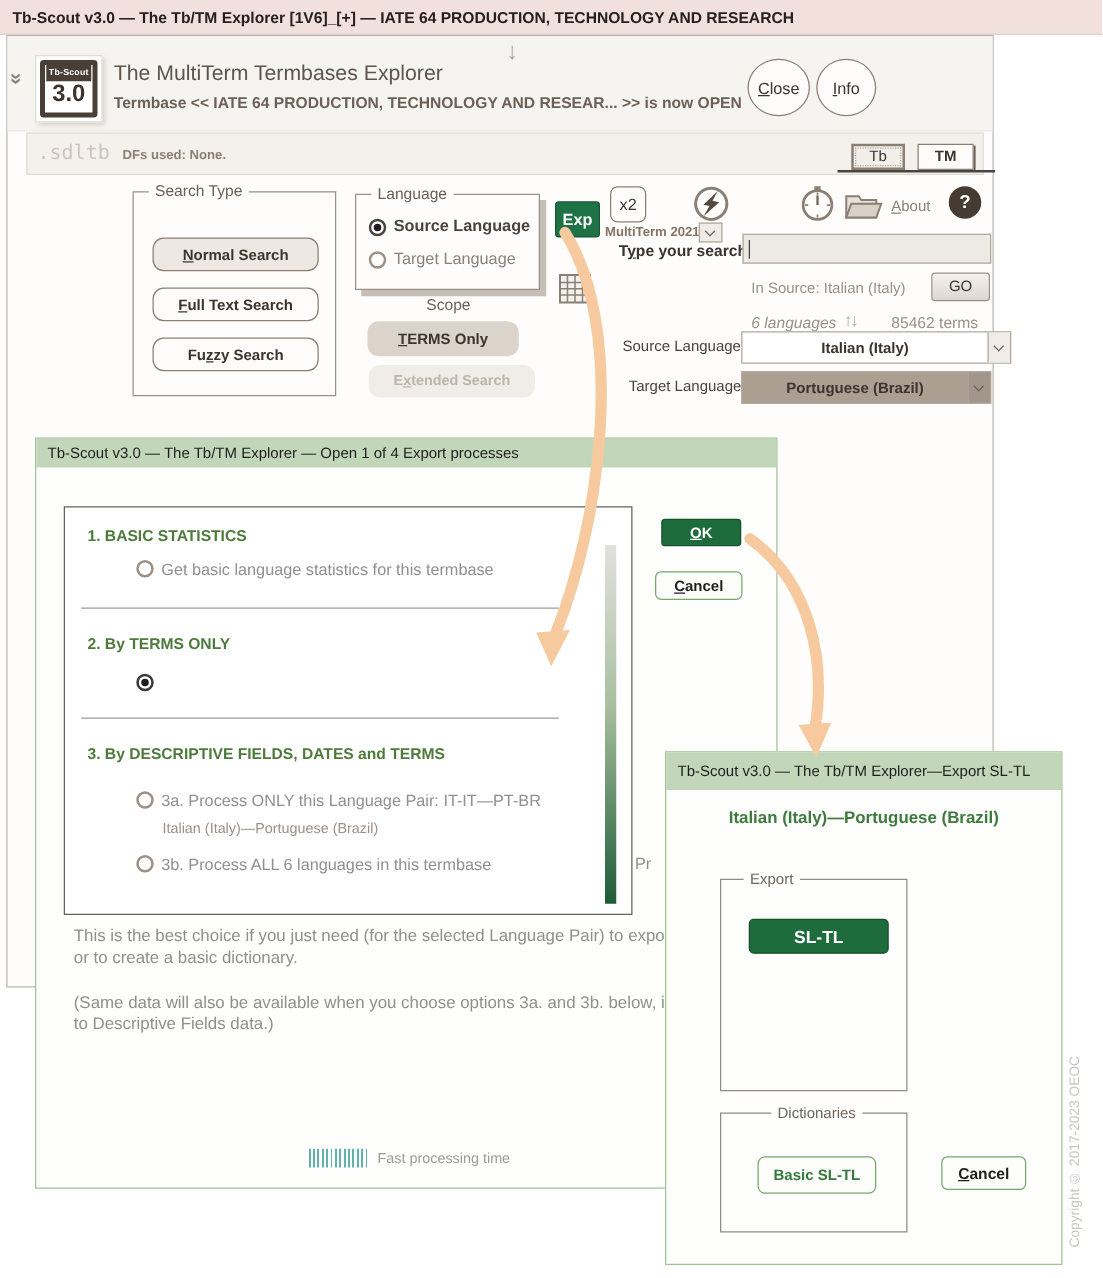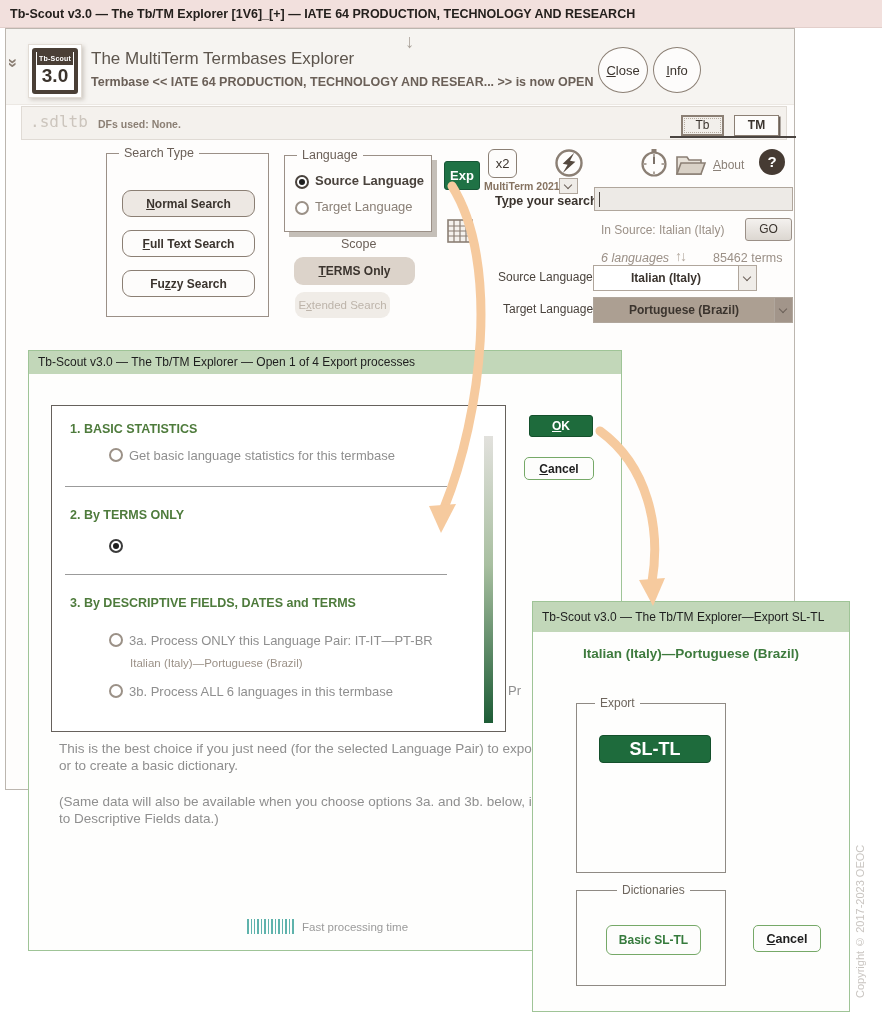--- a/index.html
+++ b/index.html
@@ -75,21 +75,21 @@
   .divider { height:1px; background:#9B9B9B; }
   .scrollbar { width:9px; background:linear-gradient(#E2E1DD, #A8BFA0 45%, #1D5C36); cursor:pointer; }
   .ok-btn { background:#1E6B3C; border:1px solid #14502C; border-radius:3px; color:#fff; font-size:12px; font-weight:bold; text-align:center; cursor:pointer; }
   .cancel-btn { background:#FDFDFC; border:1.5px solid #76A968; border-radius:5px; color:#1E1E1E; font-size:12px; font-weight:bold; cursor:pointer; }
   .note { font-size:13.5px; color:#8F8F8F; white-space:nowrap; line-height:17px; }
   .barcode { background:repeating-linear-gradient(90deg,#5FB3AC 0 1.5px,transparent 1.5px 3.5px); }
   .fast { font-size:11.5px; color:#9B9B9B; }
   .pair-text { font-size:13.5px; font-weight:bold; color:#3E7B3E; text-align:center; }
   .group-box { border:1px solid #8F8A84; }
   .group-legend { position:absolute; top:-8px; left:18px; background:#FEFEFD; padding:0 5px; font-size:12px; color:#6E665E; }
-  .sl-btn { background:#1E6B3C; border:1px solid #14502C; border-radius:4px; color:#fff; font-size:18px; font-weight:bold; text-align:center; cursor:pointer; }
+  .sl-btn { background:#1E6B3C; border:1px solid #14502C; border-radius:4px; color:#fff; font-size:14px; font-weight:bold; text-align:center; cursor:pointer; }
   .basic-btn { background:#FDFDFC; border:1.5px solid #76A968; border-radius:6px; color:#357A3C; font-size:12px; font-weight:bold; text-align:center; cursor:pointer; }
   .copyright { writing-mode:vertical-rl; transform:rotate(180deg); font-size:11px; color:#C9C5C1; }
   .arrows { position:absolute; left:0; top:0; z-index:30; pointer-events:none; }
   .icon-svg { display:block; }
 </style>
 </head>
 <body>
 
 <div class="abs titlebar">
   <span>Tb-Scout v3.0 — The Tb/TM Explorer [1V6]_[+] — IATE 64 PRODUCTION, TECHNOLOGY AND RESEARCH</span>
@@ -130,21 +130,21 @@
   <div class="abs fieldset" style="left:278px; top:126px; width:148px; height:77px; background:#FEFDFC; box-shadow:5px 5px 0 rgba(150,140,128,.55);">
     <div class="legend">Language</div>
     <div class="radio sel" style="left:10px; top:19px; border-color:#4A433D;"></div>
     <div class="abs" style="left:30px; top:17px; font-size:13px; font-weight:bold; color:#4A433D;">Source Language</div>
     <div class="radio gray" style="left:10px; top:45px;"></div>
     <div class="abs" style="left:30px; top:43px; font-size:13px; color:#8B8178;">Target Language</div>
   </div>
 
   <div class="abs scope-label" style="left:335px; top:208px;">Scope</div>
   <button class="rbtn terms-only" style="left:288px; top:228px; width:121px; height:28px;"><span></span><span class="u">T</span><span>ERMS Only</span></button>
-  <button class="rbtn extended" style="left:289px; top:263px; width:95px; height:26px;"><span>E</span><span class="u">x</span><span>tended Search</span></button>
+  <button class="rbtn extended" style="left:289px; top:263px; width:133px; height:26px;font-weight:bold;"><span>E</span><span class="u">x</span><span>tended Search</span></button>
 
   <button class="abs exp-btn" style="left:438px; top:132px; width:36px; height:29px;">Exp</button>
   <button class="abs x2-btn" style="left:482px; top:120px; width:29px; height:29px;">x2</button>
   <div class="abs mt-label" style="left:478px; top:151px;">MultiTerm 2021</div>
   <div class="abs dd-mini" style="left:553px; top:149px;">
       <span class="chev" style="position:absolute; left:5px; top:3px;"></span>
     </div>
 
   <div class="abs" style="left:548px; top:119px;">
     <svg class="icon-svg" width="30" height="30" viewBox="0 0 30 30">
@@ -184,21 +184,21 @@
     </div>
 
   <div class="abs muted" style="left:595px; top:194px;">In Source: Italian (Italy)</div>
   <button class="abs go-btn" style="left:739px; top:189px;">GO</button>
 
   <div class="abs muted" style="left:595px; top:222px; font-size:12.5px;font-style:italic;">6 languages</div>
   <div class="abs updown" style="left:669px; top:219px;">↑↓</div>
   <div class="abs muted" style="left:707px; top:222px; font-size:12.5px;">85462 terms</div>
 
   <div class="abs" style="left:492px; top:241px; font-size:12px; color:#4A433D;">Source Language</div>
-  <div class="abs dd" style="left:587px; top:236px; width:164px; background:#fff;text-decoration:underline;">
+  <div class="abs dd" style="left:587px; top:236px; width:216px; background:#fff;text-decoration:underline;">
     <div class="val">Italian (Italy)</div>
     <div class="arrow">
         <span class="chev"></span>
       </div>
   </div>
 
   <div class="abs" style="left:497px; top:273px; font-size:12px; color:#4A433D;">Target Language</div>
   <div class="abs dd dark" style="left:587px; top:268px; width:200px;">
     <div class="val">Portuguese (Brazil)</div>
     <div class="arrow">

